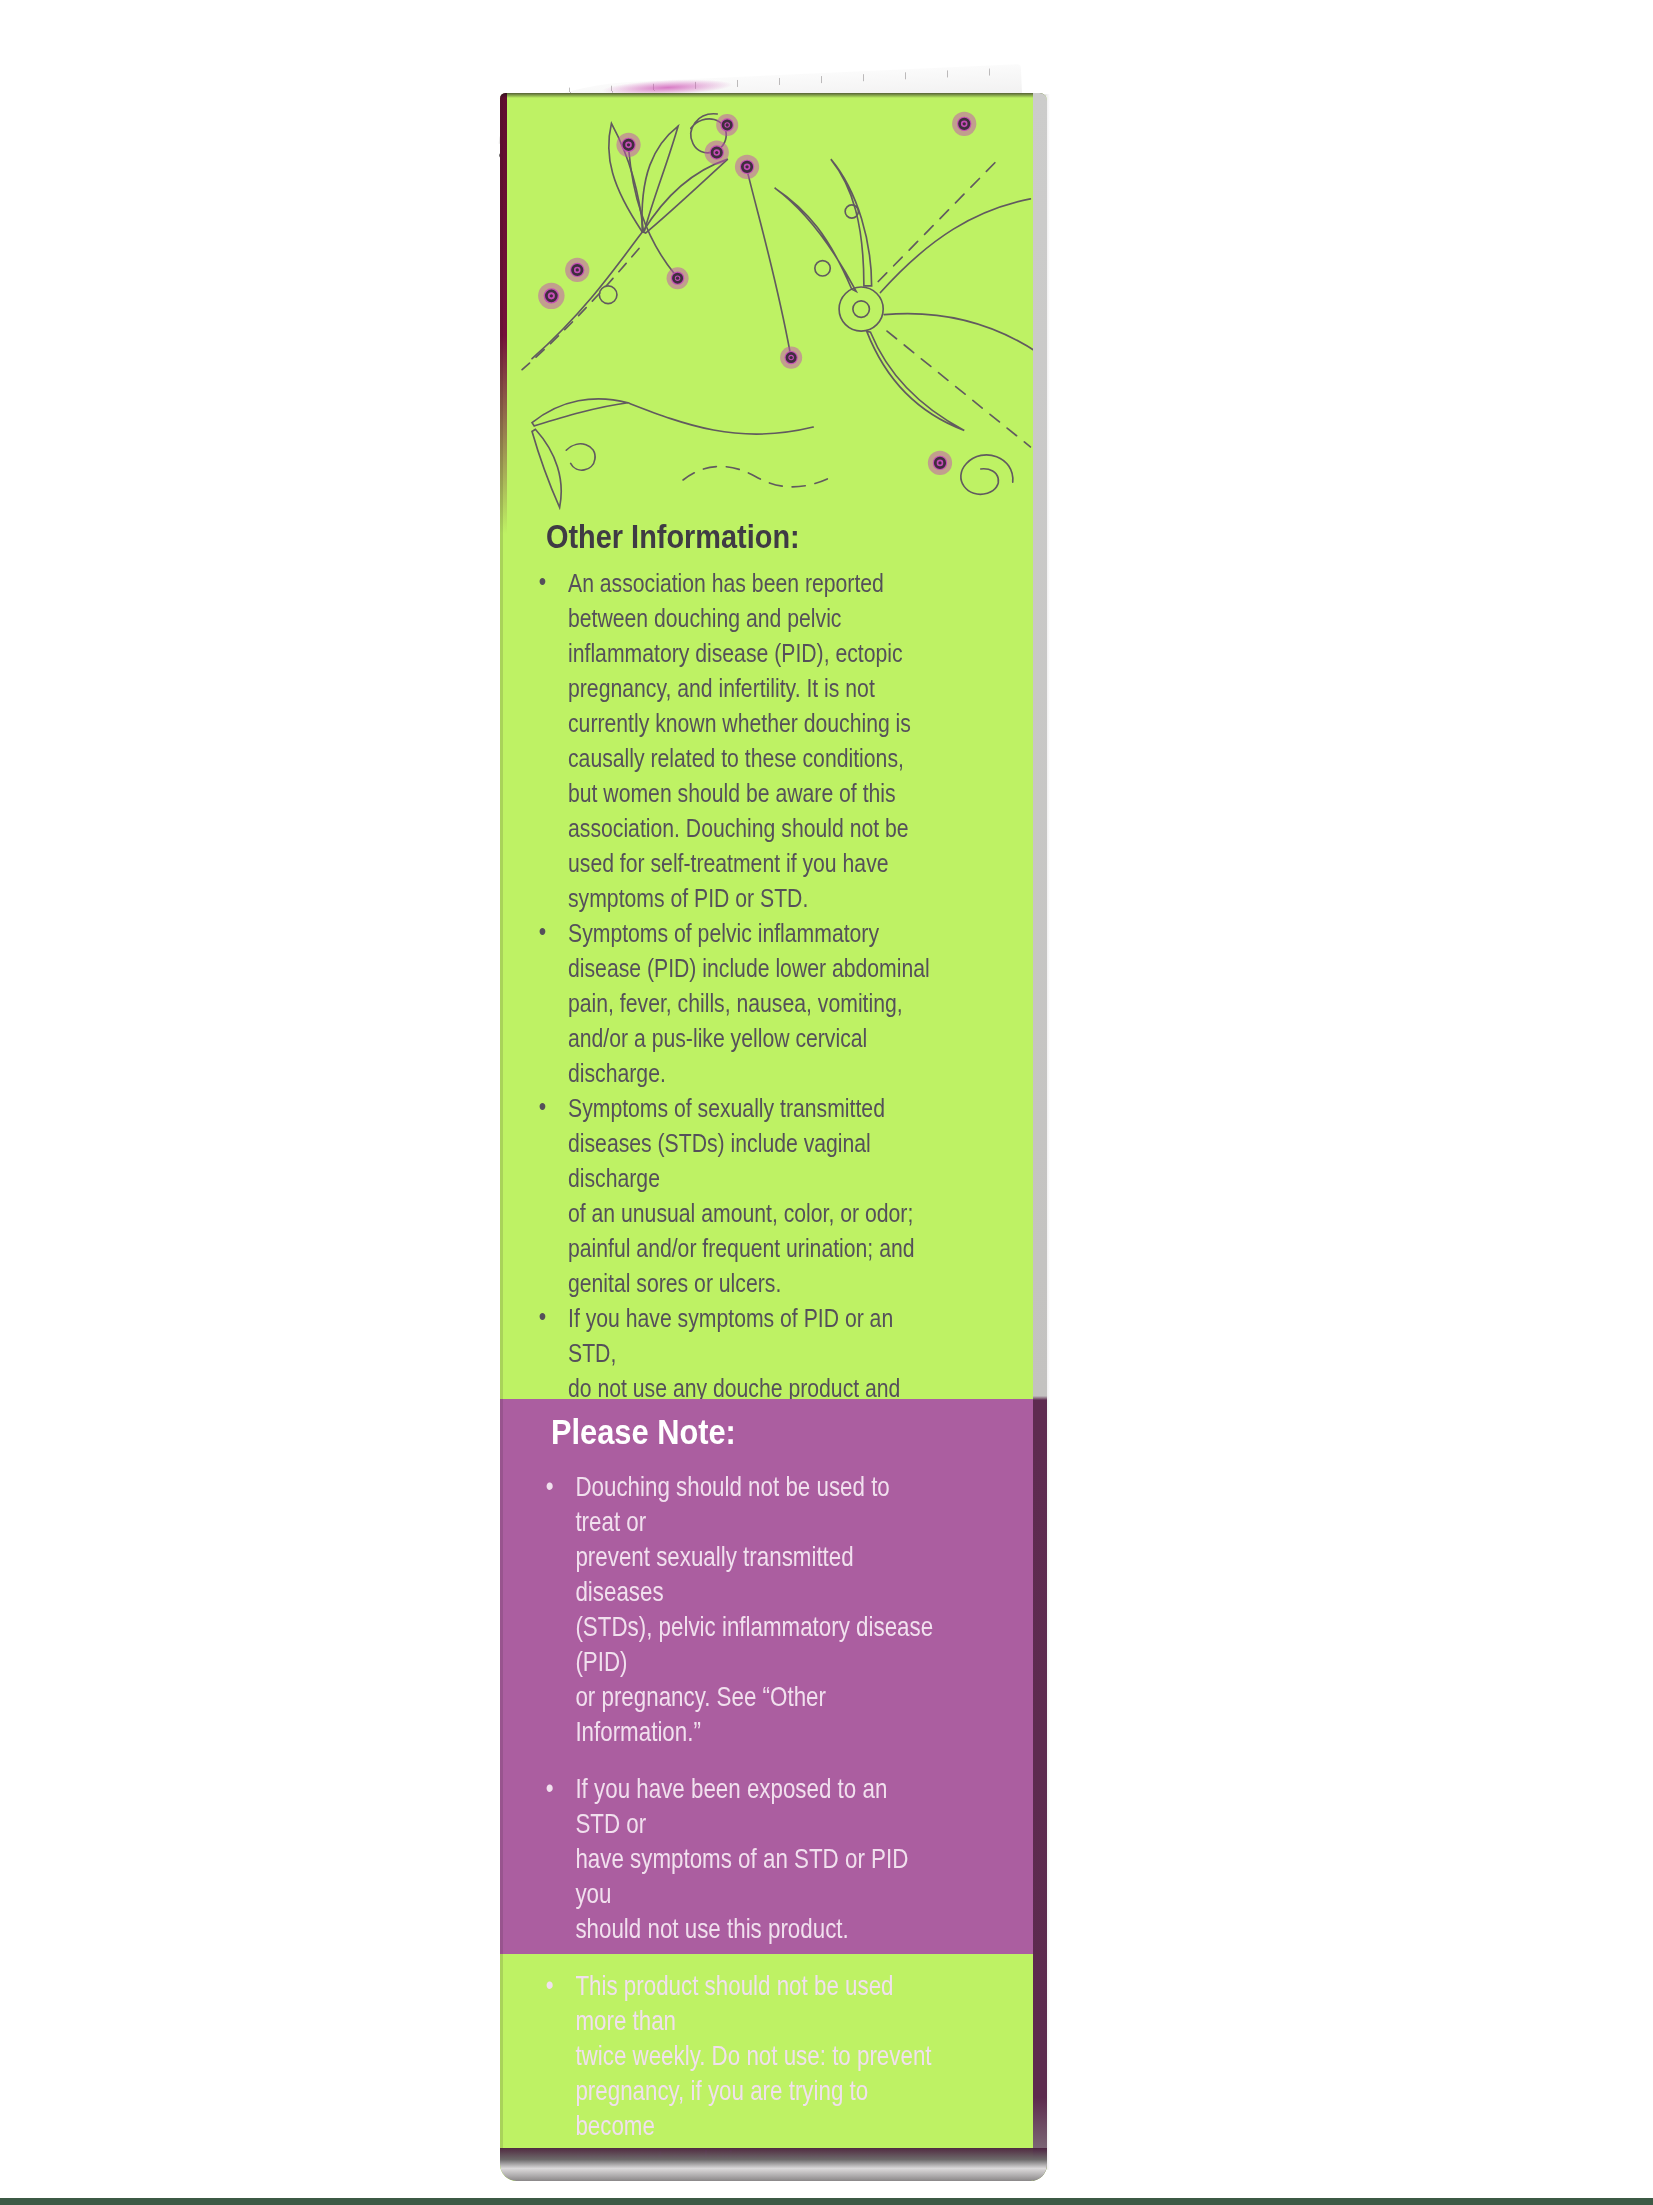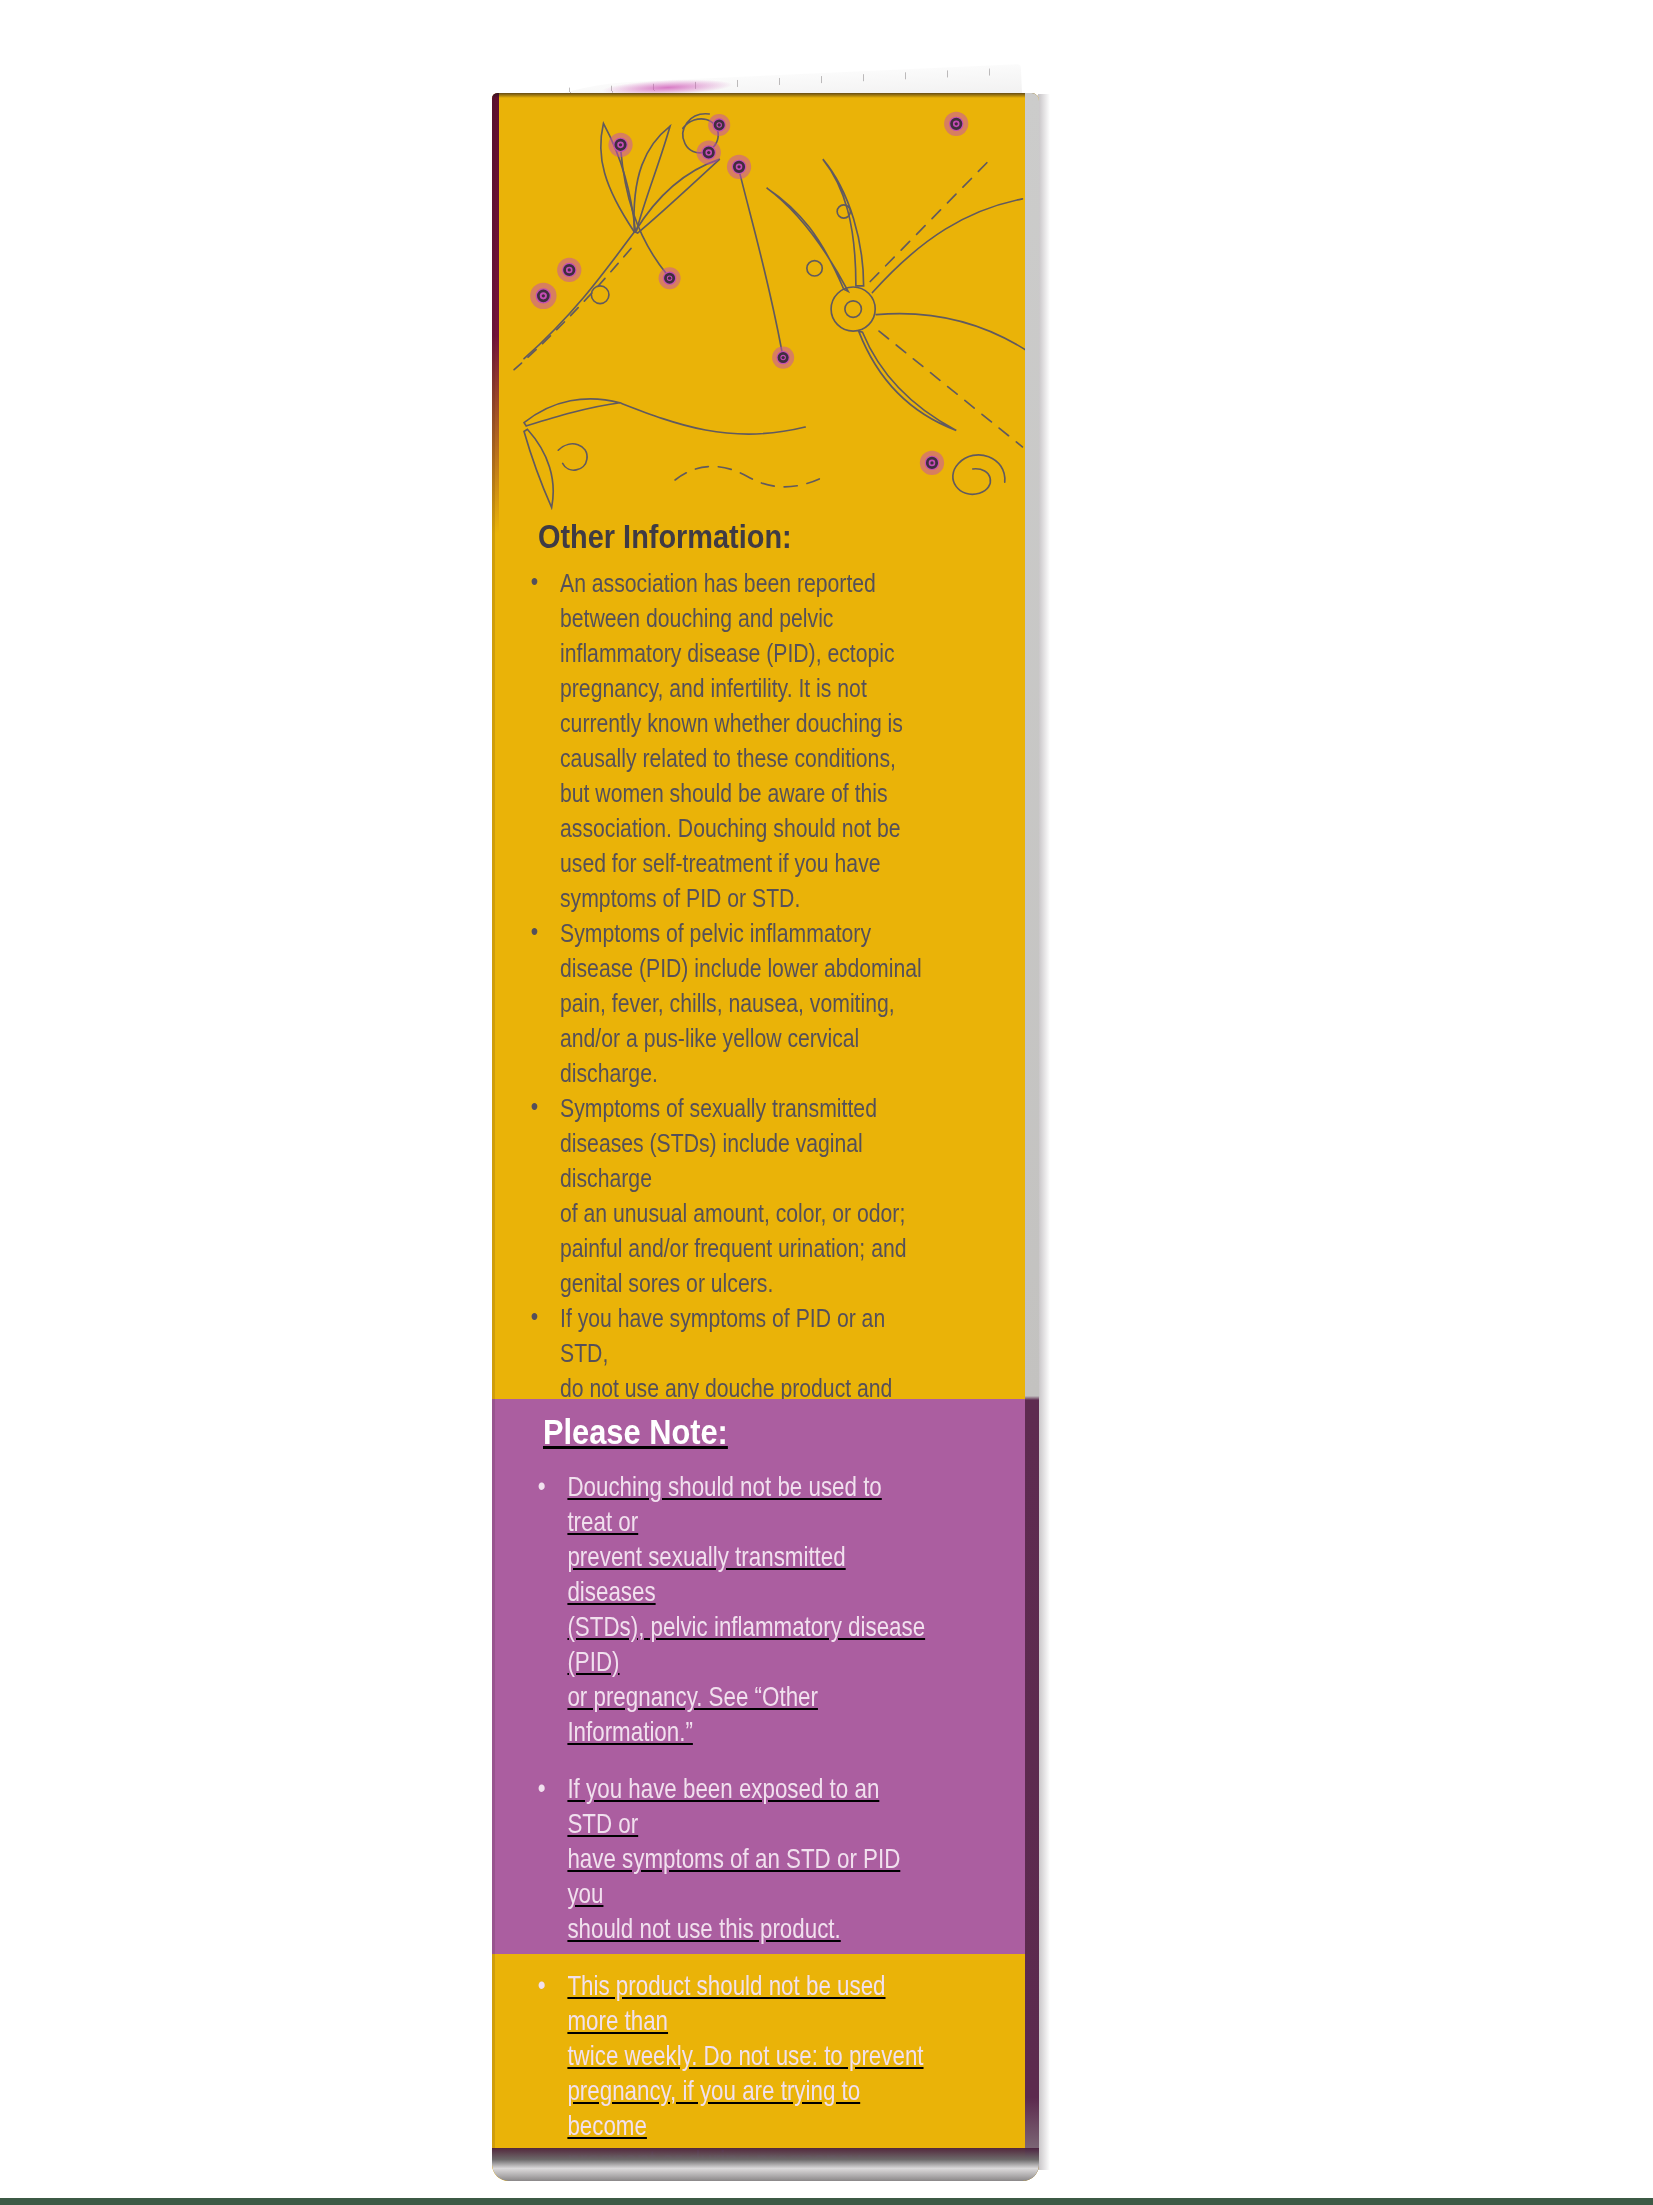--- a/index.html
+++ b/index.html
@@ -24,21 +24,21 @@
         border-radius:110px 0 0 110px / 33px 0 0 33px;}
   .cut-line{position:absolute;left:2%;right:4%;top:50%;height:7.2px;transform:translateY(-50%);
         background:repeating-linear-gradient(90deg,#0c0c0c 0 17.6px,transparent 17.6px 31px);}
   .scissors{position:absolute;right:22%;top:-4.4px;font-size:33px;line-height:33px;color:#0c0c0c;
         transform:scaleX(-1);}
   .black-mark{position:absolute;right:8.5%;top:1.1px;width:67px;height:26px;background:#0a0a0a;}
   .pink-smear{position:absolute;left:20%;top:0;width:132px;height:15.4px;
         background:radial-gradient(ellipse at center,rgba(205,80,180,.75),rgba(205,80,180,0) 70%);}
 
   
-  .panel{position:absolute;left:0;top:32px;width:547px;height:2088px;background:#eab308;
+  .panel{position:absolute;left:8px;top:32px;width:547px;height:2088px;background:#bef264;
         border-radius:5.5px 7.7px 16.5px 16.5px;overflow:hidden;}
   .panel::before{content:'';position:absolute;top:0;left:0;right:0;height:5px;z-index:4;
         background:linear-gradient(to bottom,rgba(30,20,28,.65),rgba(30,20,28,0));}
   .left-maroon{position:absolute;left:0;top:0;width:7.2px;height:441px;z-index:3;
         background:linear-gradient(to bottom,#5f0e2e,#74123a 55%,rgba(116,18,58,0));}
   .left-gray{position:absolute;left:0;top:0;width:3.3px;height:100%;z-index:3;background:rgba(40,30,38,.14);}
   .right-edge{position:absolute;top:0;right:0;width:14.3px;height:100%;z-index:5;
         background:linear-gradient(to bottom,#cccccb 0,#c3c2c0 62.4%,#5e2b50 62.6%,#5c2a4e 96%,#8f8b8d 100%);}
   .bottom-edge{position:absolute;left:0;right:0;bottom:0;height:33px;z-index:6;
         background:linear-gradient(to bottom,rgba(74,31,62,.95),#6d6a6b 35%,#dcdadb 62%,#aaa7a8 86%,#8a8788);
@@ -49,21 +49,21 @@
   
   .other-info{position:absolute;left:46px;top:425px;width:483px;z-index:2;}
   .other-info h2{margin:0 0 12px 0;font-size:34px;line-height:36px;font-weight:bold;
         color:#3f3b44;transform:scaleX(.85);transform-origin:left top;white-space:nowrap;}
   ul.blist{list-style:none;margin:0 0 0 -10px;padding:0;}
   ul.blist li{position:relative;padding-left:40px;font-size:26.5px;line-height:35px;color:#55505a;
         white-space:pre-line;transform:scaleX(.80);transform-origin:left top;}
   ul.blist li .dot{position:absolute;left:3.3px;top:-1.7px;}
 
   
-  .please-note{position:absolute;left:0;top:1306px;width:547px;height:555px;background:#ab5ea0;z-index:2;text-decoration:underline;}
+  .please-note{position:absolute;left:0;top:1306px;width:547px;height:555px;background:#ab5ea0;z-index:2;}
   .pn-inner{padding:14.3px 16.5px 0 51px;}
   .please-note h2{margin:0 0 19px 0;font-size:35px;line-height:37px;font-weight:bold;color:#ffffff;
         transform:scaleX(.88);transform-origin:left top;white-space:nowrap;}
   .please-note ul.blist{margin-left:-7.7px;}
   .please-note ul.blist li{font-size:27.6px;line-height:35px;color:#f1e0ee;margin-bottom:22px;
         transform:scaleX(.81);}
   .please-note ul.blist li:last-child{margin-bottom:0;}
 
   
   .green-bar{position:absolute;left:0;bottom:0;width:100%;height:7.2px;background:#3c5a45;}

